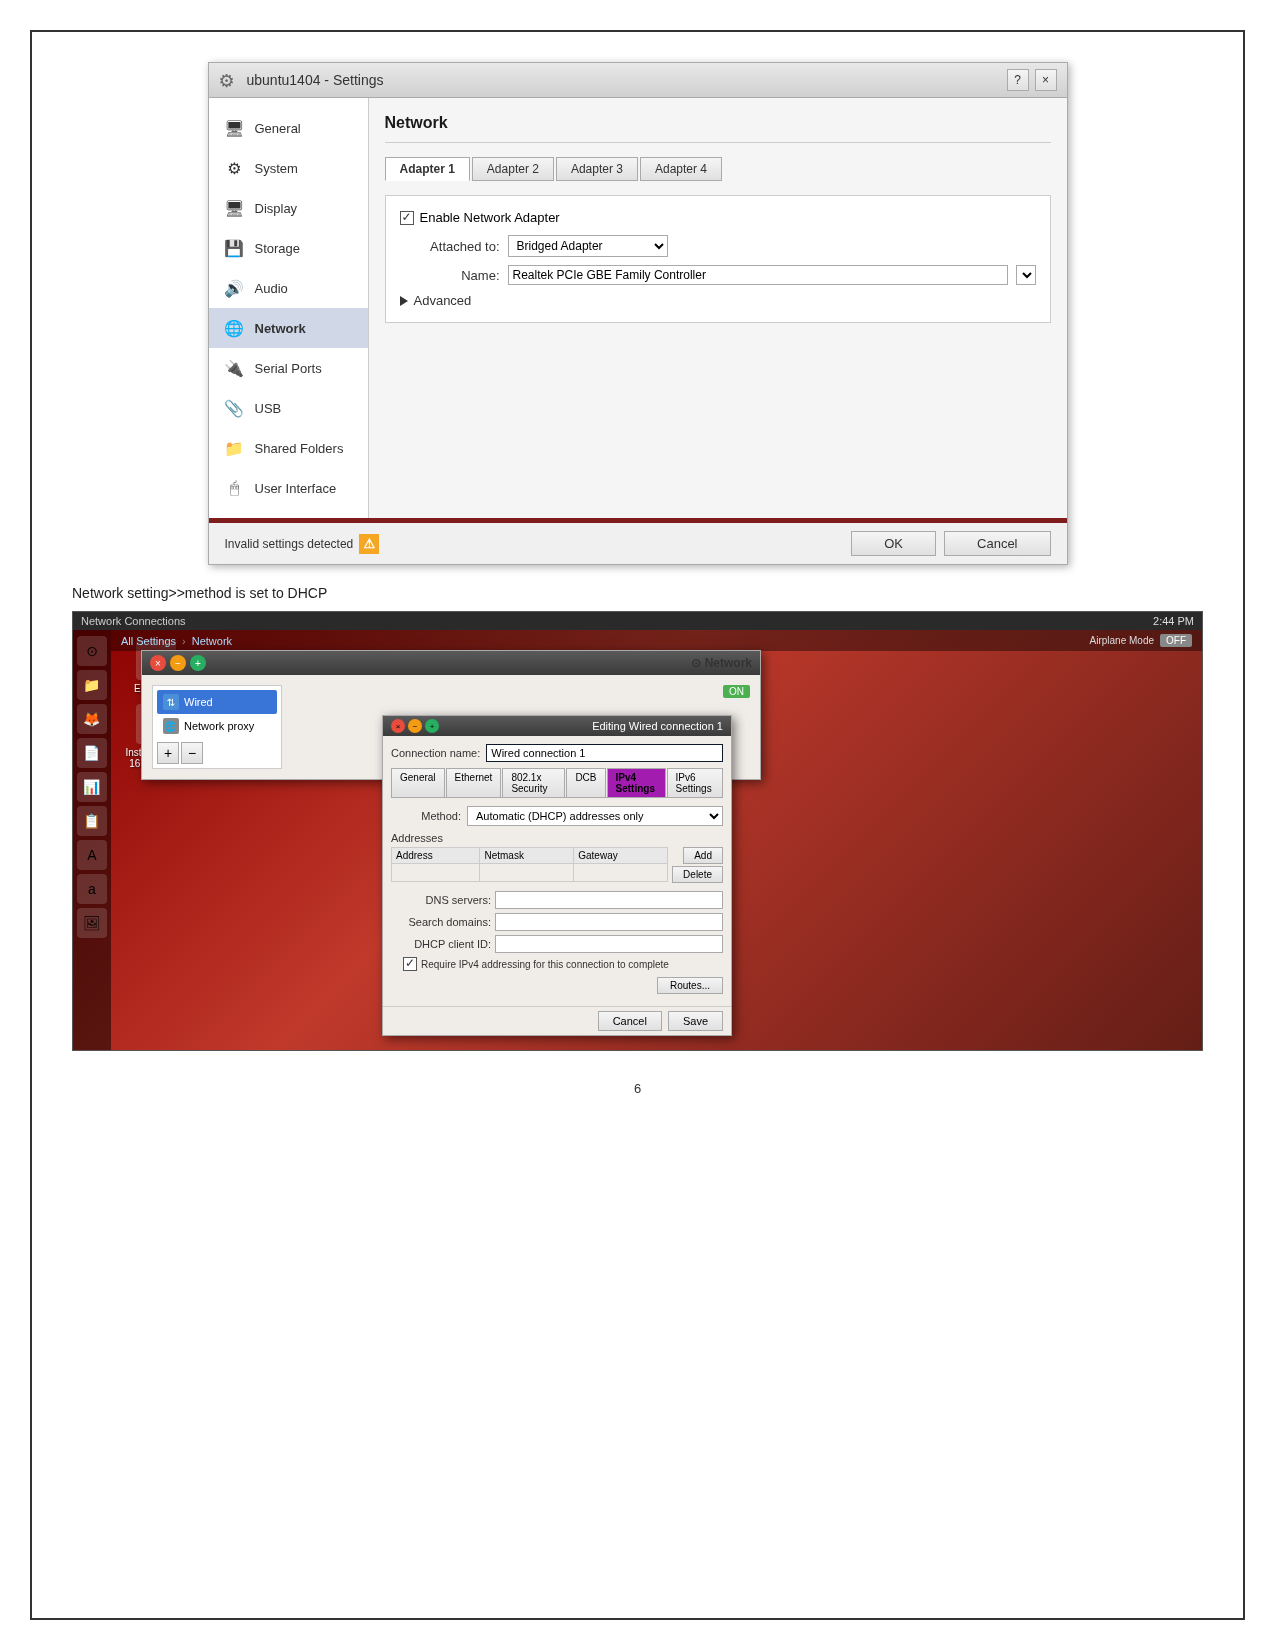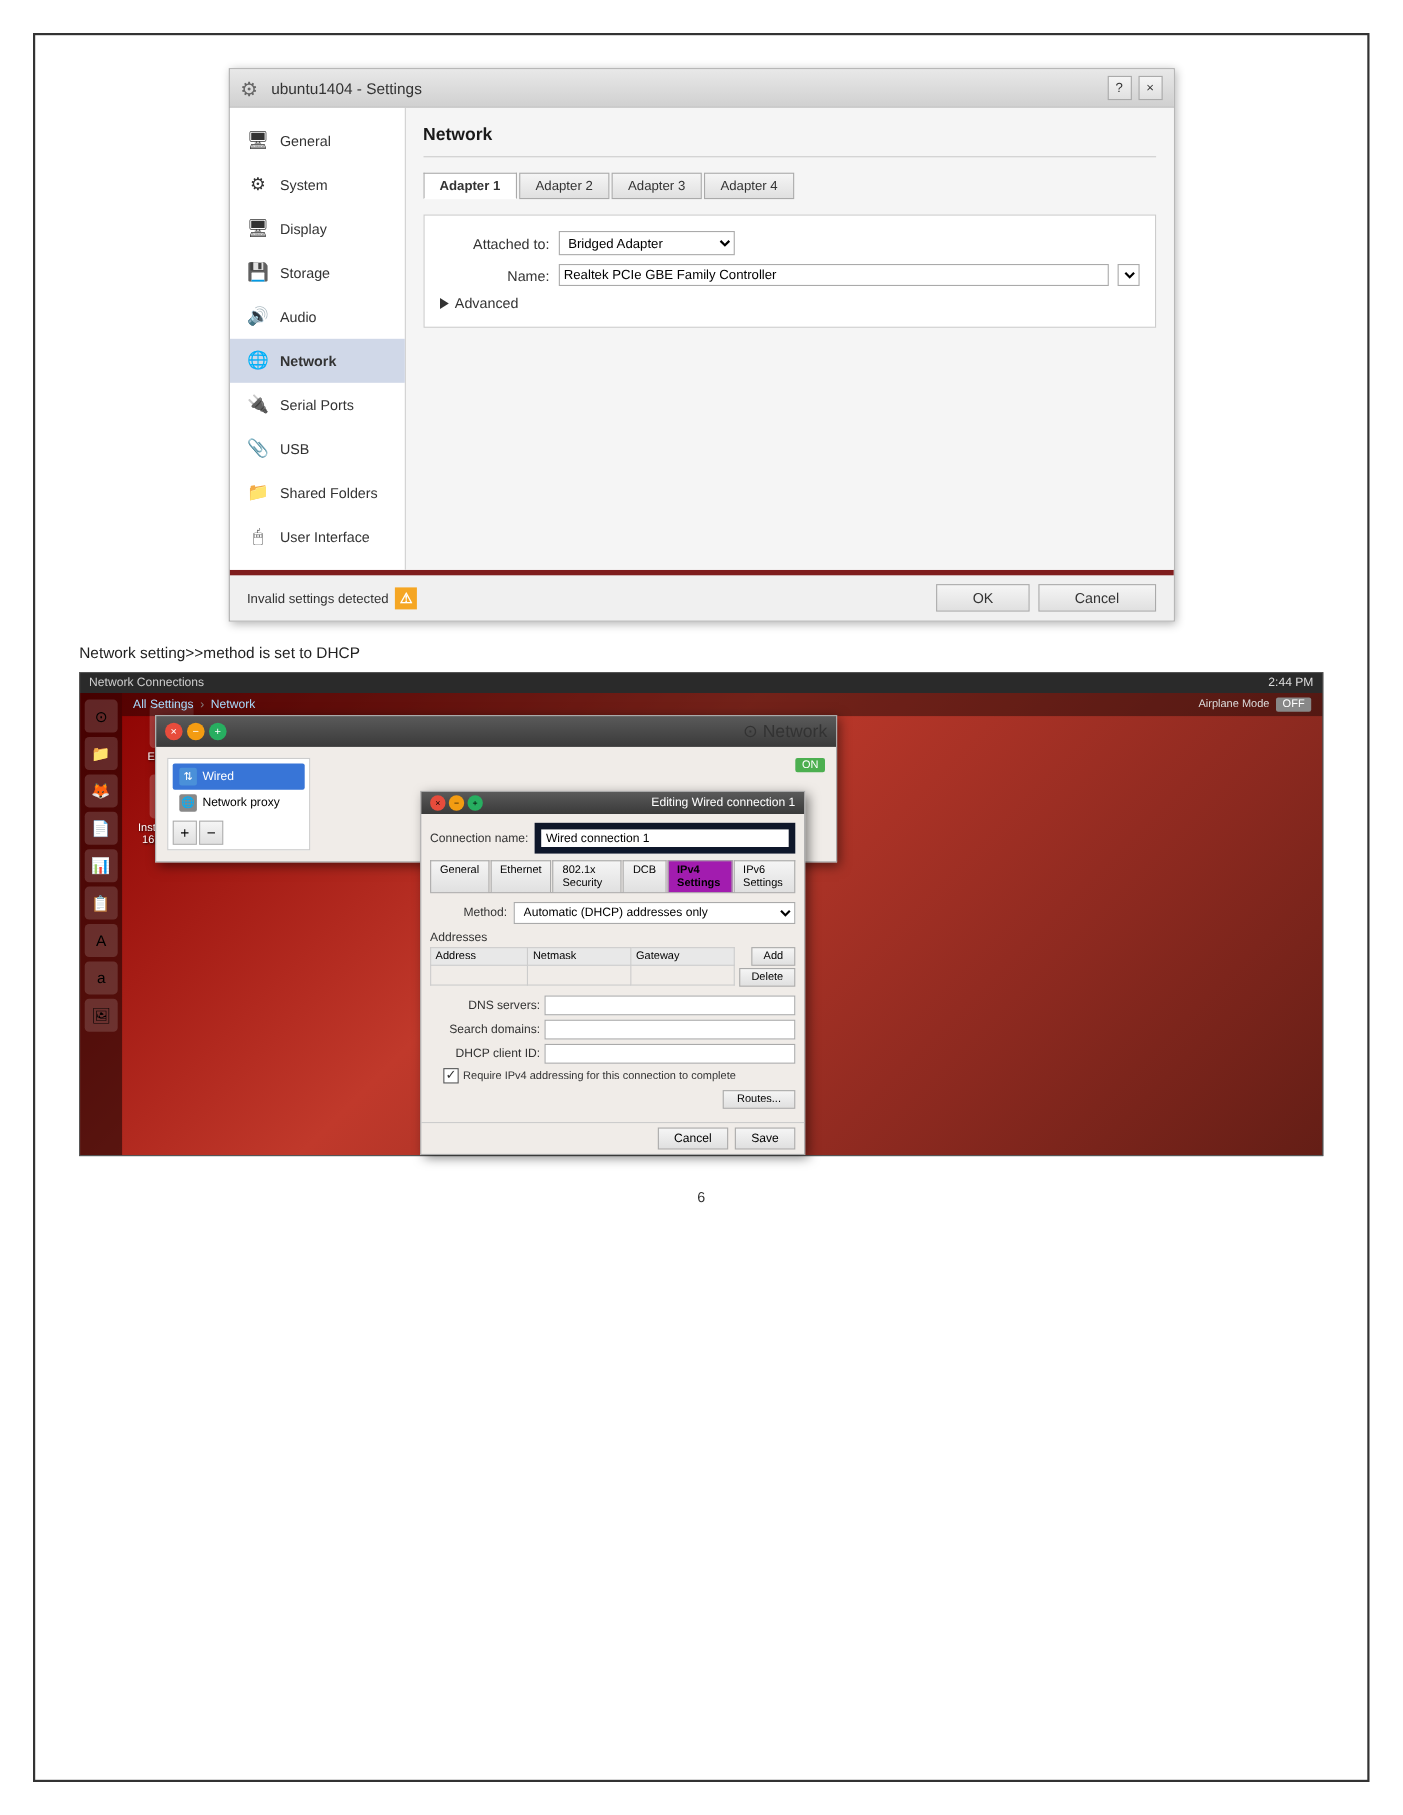--- a/index.html
+++ b/index.html
@@ -490,21 +490,21 @@
     }
 
     .conn-name-label {
       font-size: 11px;
       color: #333;
       white-space: nowrap;
     }
 
     .conn-name-input {
       flex: 1;
-      border: 6px solid #0f172a;
+      border: 1px solid #0f172a;
       padding: 2px 4px;
       font-size: 11px;
     }
 
     .edit-tabs {
       display: flex;
       gap: 1px;
       margin-bottom: 8px;
       border-bottom: 1px solid #aaa;
     }
@@ -706,23 +706,23 @@
       justify-content: center;
       font-size: 10px;
       cursor: pointer;
     }
 
     .nc-bar-btn-red { background: #e74c3c; color: #fff; }
     .nc-bar-btn-yellow { background: #f39c12; color: #fff; }
     .nc-bar-btn-green { background: #27ae60; color: #fff; }
 
     .nc-bar-title {
-      font-size: 16px;
-      color: #333;
-      font-weight: normal;
+      font-size: 12px;
+      color: #333;
+      font-weight: bold;
     }
 
     
     .bottom-caption {
       font-size: 14px;
       color: #222;
       margin: 14px 0;
     }
 
     
@@ -818,20 +818,24 @@
         <div class="section-title">Network</div>
 
         <div class="adapter-tabs">
           <div class="adapter-tab active">Adapter 1</div>
           <div class="adapter-tab">Adapter 2</div>
           <div class="adapter-tab">Adapter 3</div>
           <div class="adapter-tab">Adapter 4</div>
         </div>
 
         <div class="adapter-content">
+          <div class="enable-row">
+            <span class="cb-checked"></span>
+            <span>Enable Network Adapter</span>
+          </div>
           <div class="form-row">
             <span class="form-label">Attached to:</span>
             <select class="form-select">
               <option value="Bridged Adapter">Bridged Adapter</option>
             </select>
           </div>
           <div class="form-row">
             <span class="form-label">Name:</span>
             <input class="form-input-wide" type="text" value="Realtek PCIe GBE Family Controller" style="">
             <select style="width:20px;border:1px solid #aaa;background:#fff;height:20px;"><option>▼</option></select>

